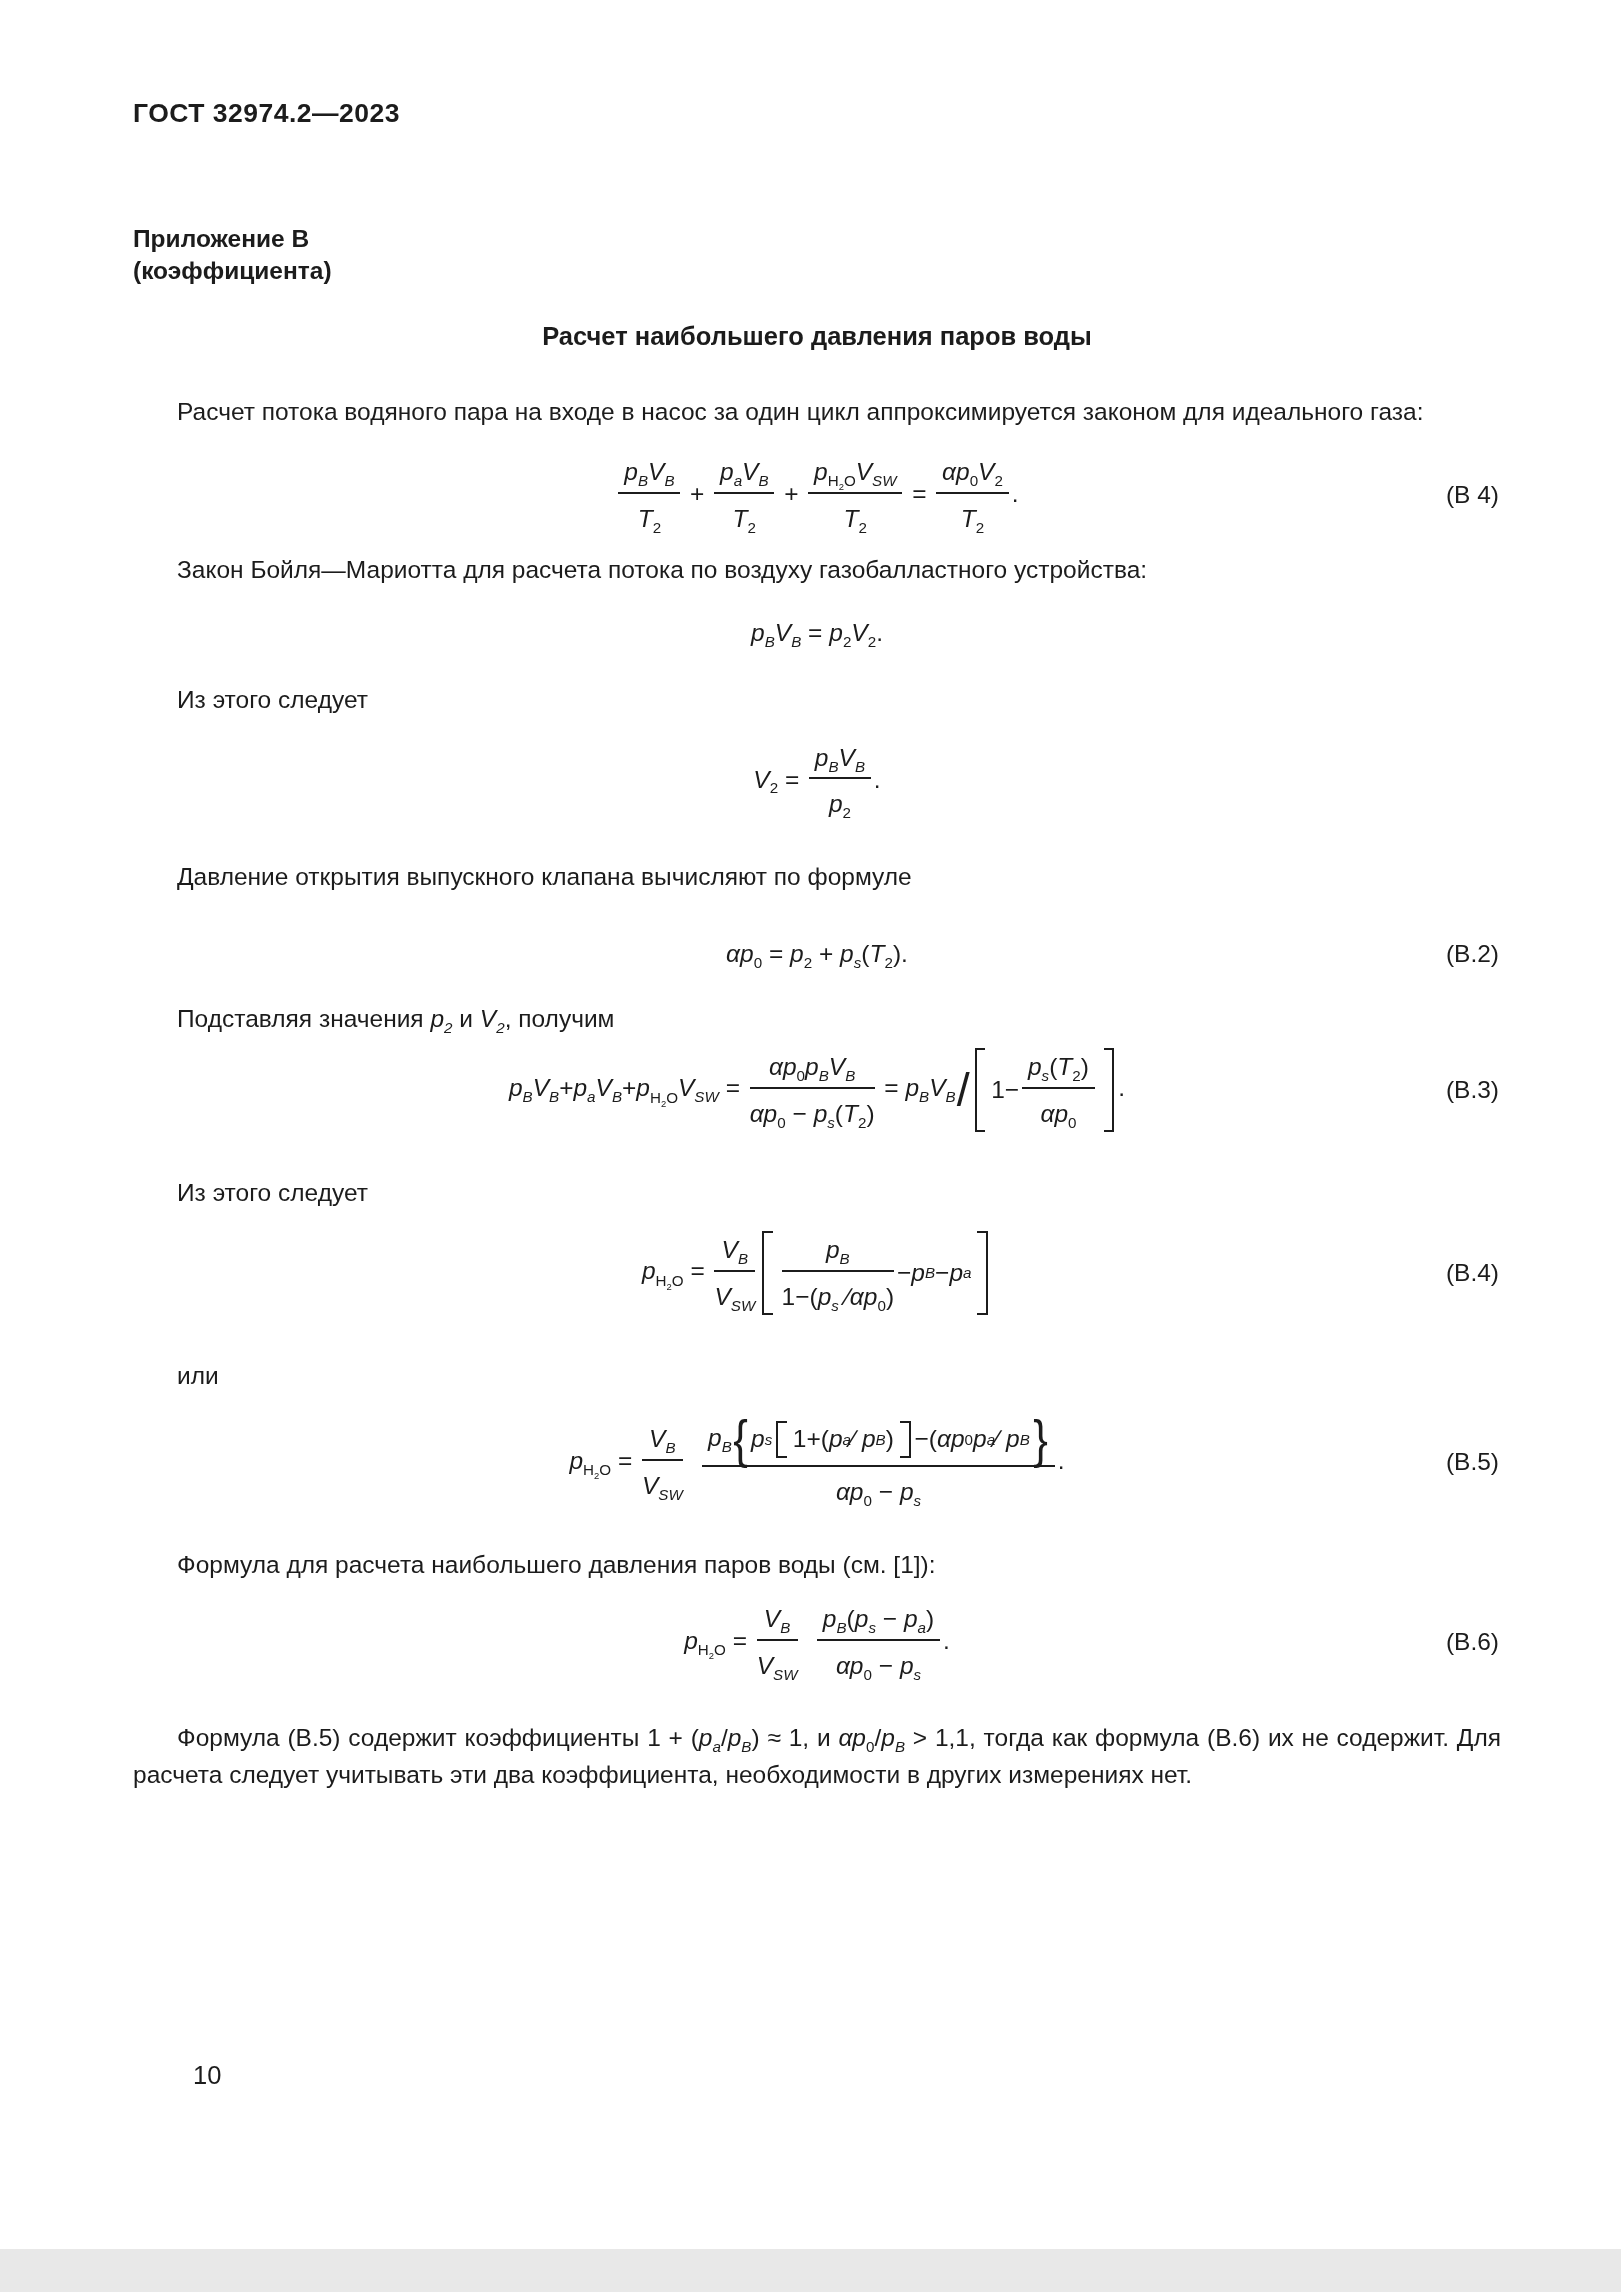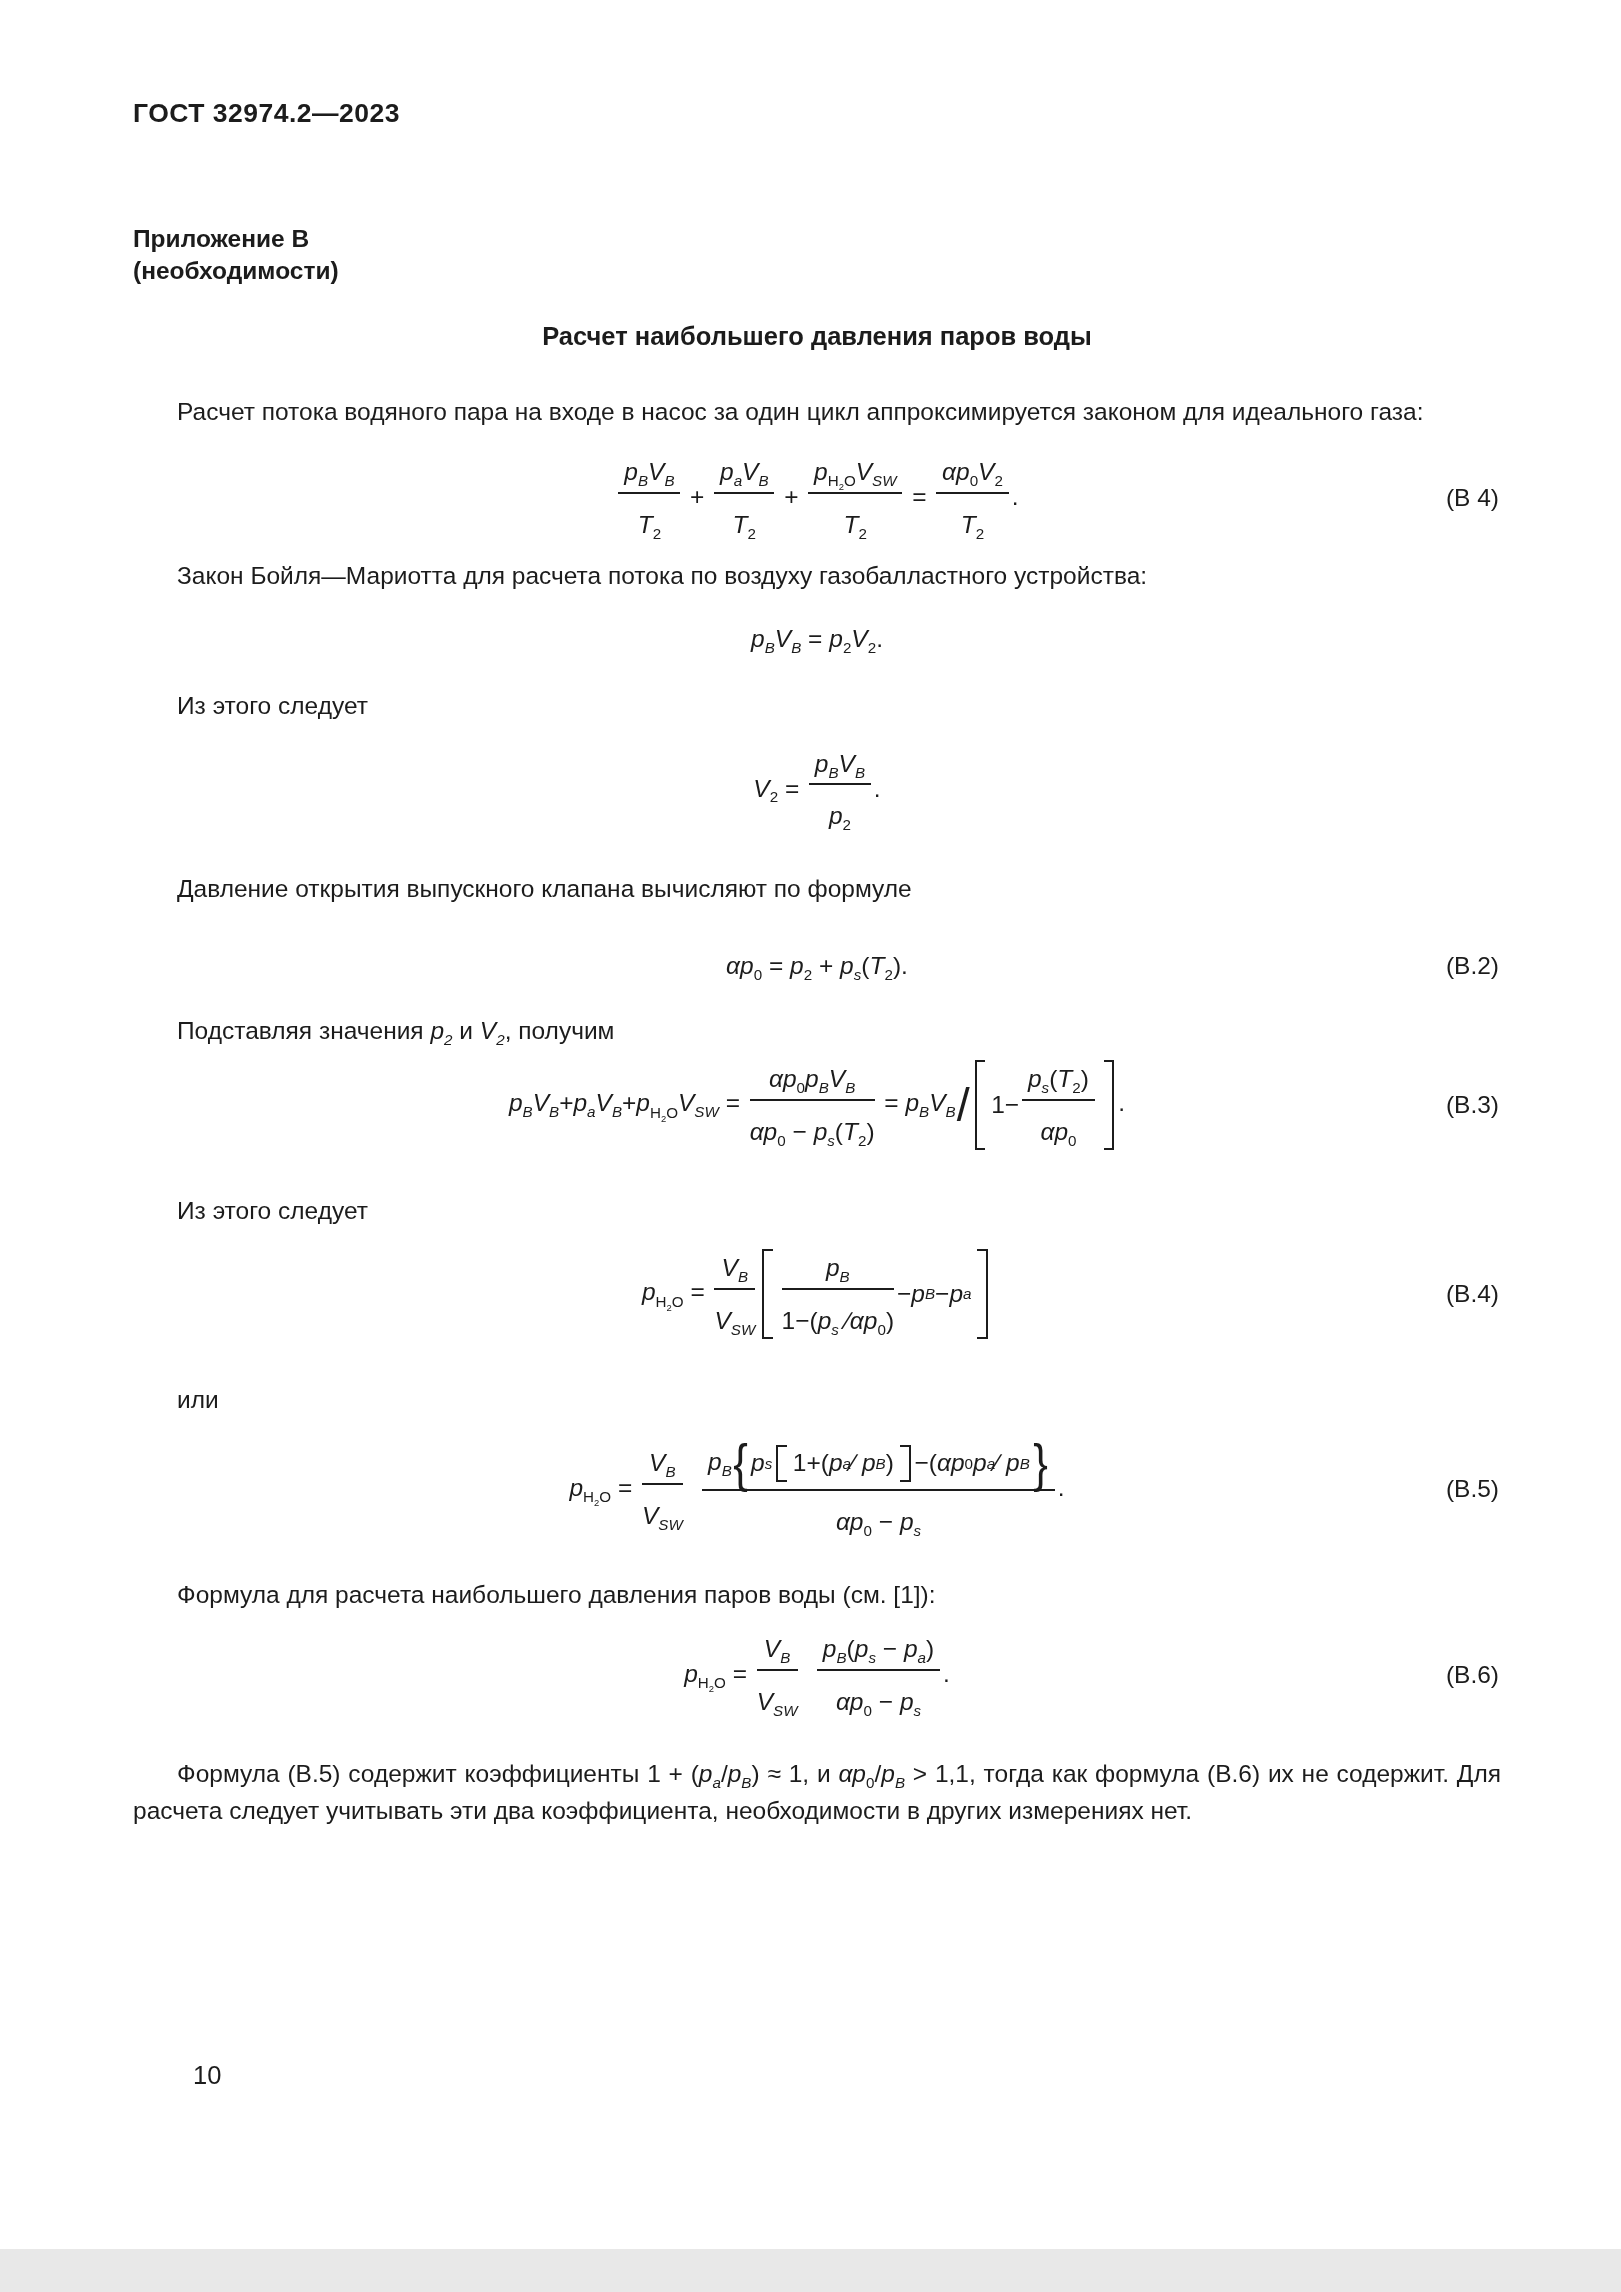--- a/index.html
+++ b/index.html
@@ -31,21 +31,21 @@
   .formula { font-size:24.5px; line-height:1.25; white-space:nowrap; }
 
   
   .math { font-style:italic; }
   .math .up { font-style:normal; }
   .rich .it { font-style:italic; }
   sub { font-size:0.62em; line-height:0; }
 
   .frac { display:inline-block; vertical-align:middle; text-align:center; margin:0 2.9px; }
   .fn { display:block; border-bottom:2.5px solid #1c1c1c; padding:1px 5.9px 3.9px 5.9px; }
-  .fd { display:block; padding-top:16px; }
+  .fd { display:block; padding-top:10px; }
 
   .sqb { display:inline-flex; align-items:stretch; vertical-align:middle; margin:0 3.9px; }
   .sqb-l { width:8.8px; border:2.5px solid #1c1c1c; border-right:0; }
   .sqb-r { width:8.8px; border:2.5px solid #1c1c1c; border-left:0; }
   .sqb-c { display:flex; align-items:center; padding:2.9px 5.9px; }
 
   .cu { display:inline-flex; align-items:center; vertical-align:middle; }
   .cu-g { font-size:2.1em; line-height:0.85; font-weight:300; transform:scaleX(0.85); }
   .cu-c { display:flex; align-items:center; padding:0 2px; }
 
@@ -56,21 +56,21 @@
 </head>
 <body>
 
 <div class="page">
 
   <div class="doc-header">ГОСТ 32974.2—2023</div>
 
   <div class="content">
 
     <div class="appendix-label">Приложение В</div>
-    <div class="appendix-type">(необходимости)</div>
+    <div class="appendix-type">(коэффициента)</div>
 
     <div class="title">Расчет наибольшего давления паров воды</div>
 
     <p class="para" style="margin-top:39px">Расчет потока водяного пара на входе в насос за один цикл аппроксимируется законом для идеального газа:</p>
 
     <div class="formula-row" style="margin-top:25.5px">
       <div class="formula math"><span class="frac"><span class="fn"><span>p</span><sub><span>B</span></sub><span>V</span><sub><span>B</span></sub></span><span class="fd"><span>T</span><sub><span><span class="up">2</span></span></sub></span></span><span><span class="up"> + </span></span><span class="frac"><span class="fn"><span>p</span><sub><span>a</span></sub><span>V</span><sub><span>B</span></sub></span><span class="fd"><span>T</span><sub><span><span class="up">2</span></span></sub></span></span><span><span class="up"> + </span></span><span class="frac"><span class="fn"><span>p</span><sub><span class="up"><span>H</span></span><sub><span><span class="up">2</span></span></sub><span class="up"><span>O</span></span></sub><span>V</span><sub><span>SW</span></sub></span><span class="fd"><span>T</span><sub><span><span class="up">2</span></span></sub></span></span><span><span class="up"> = </span></span><span class="frac"><span class="fn"><span>αp</span><sub><span><span class="up">0</span></span></sub><span>V</span><sub><span><span class="up">2</span></span></sub></span><span class="fd"><span>T</span><sub><span><span class="up">2</span></span></sub></span></span><span><span class="up">.</span></span></div>
       <div class="f-label">(В 4)</div>
     </div>
 

